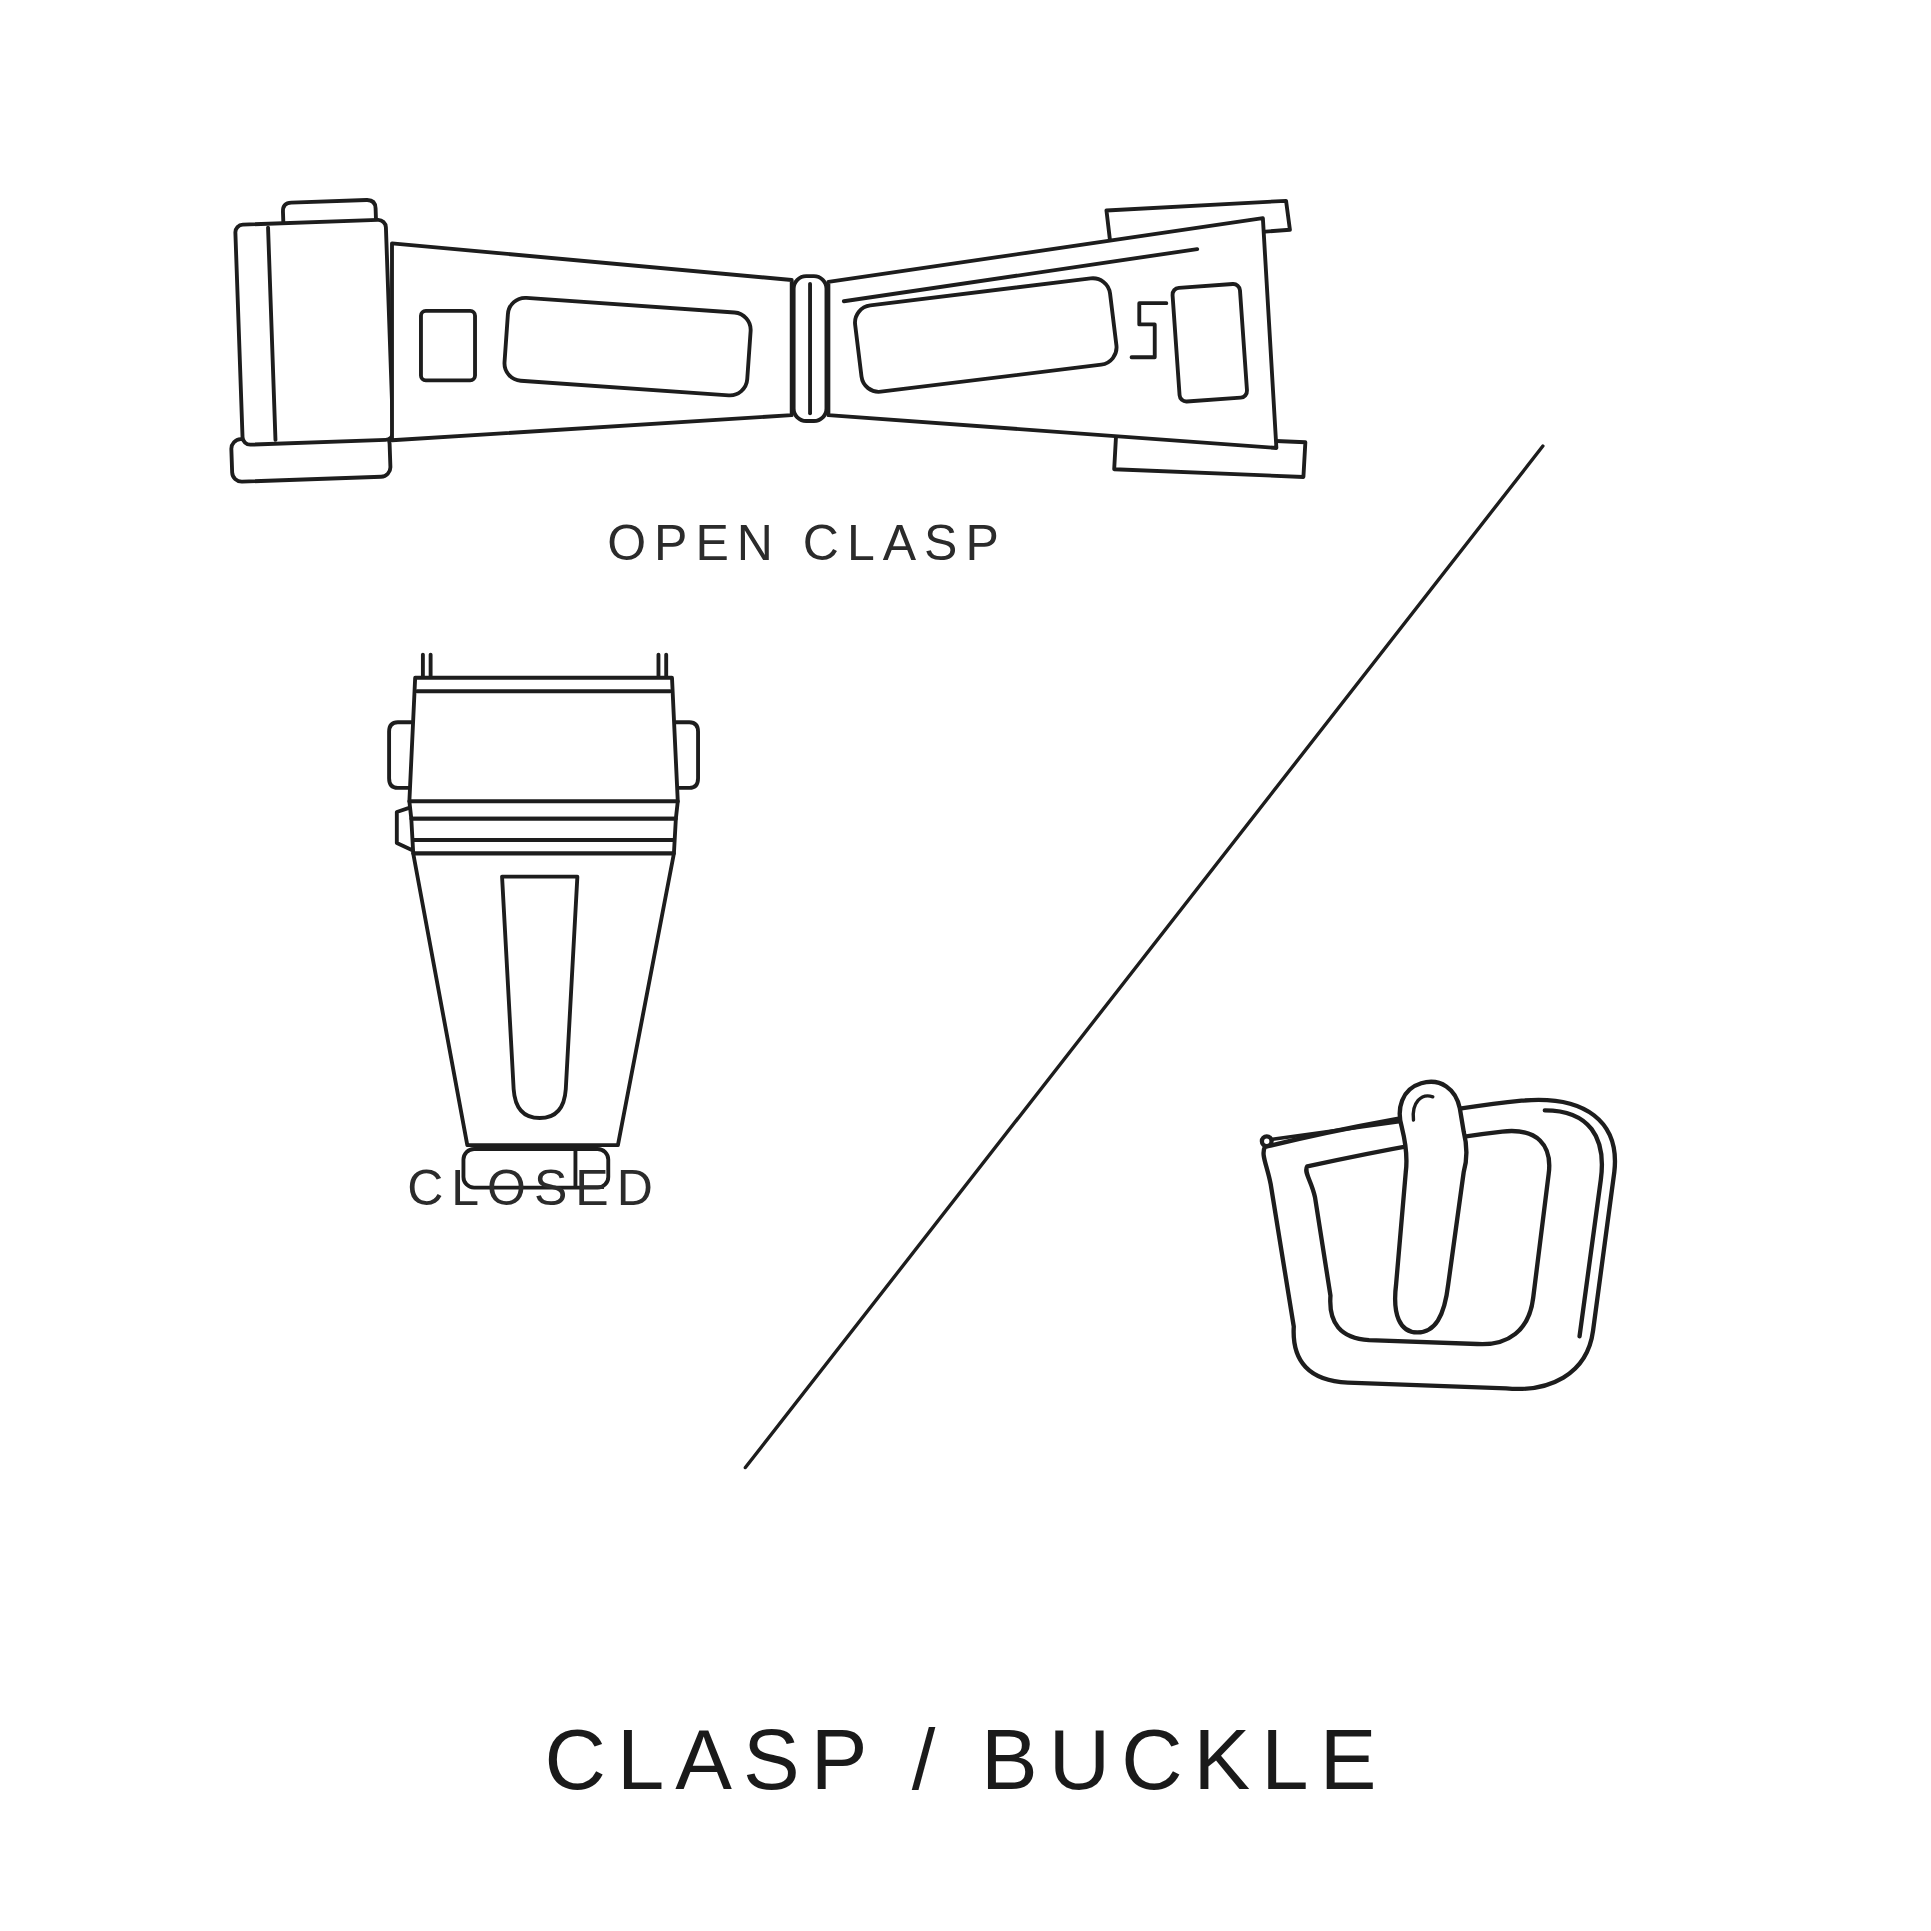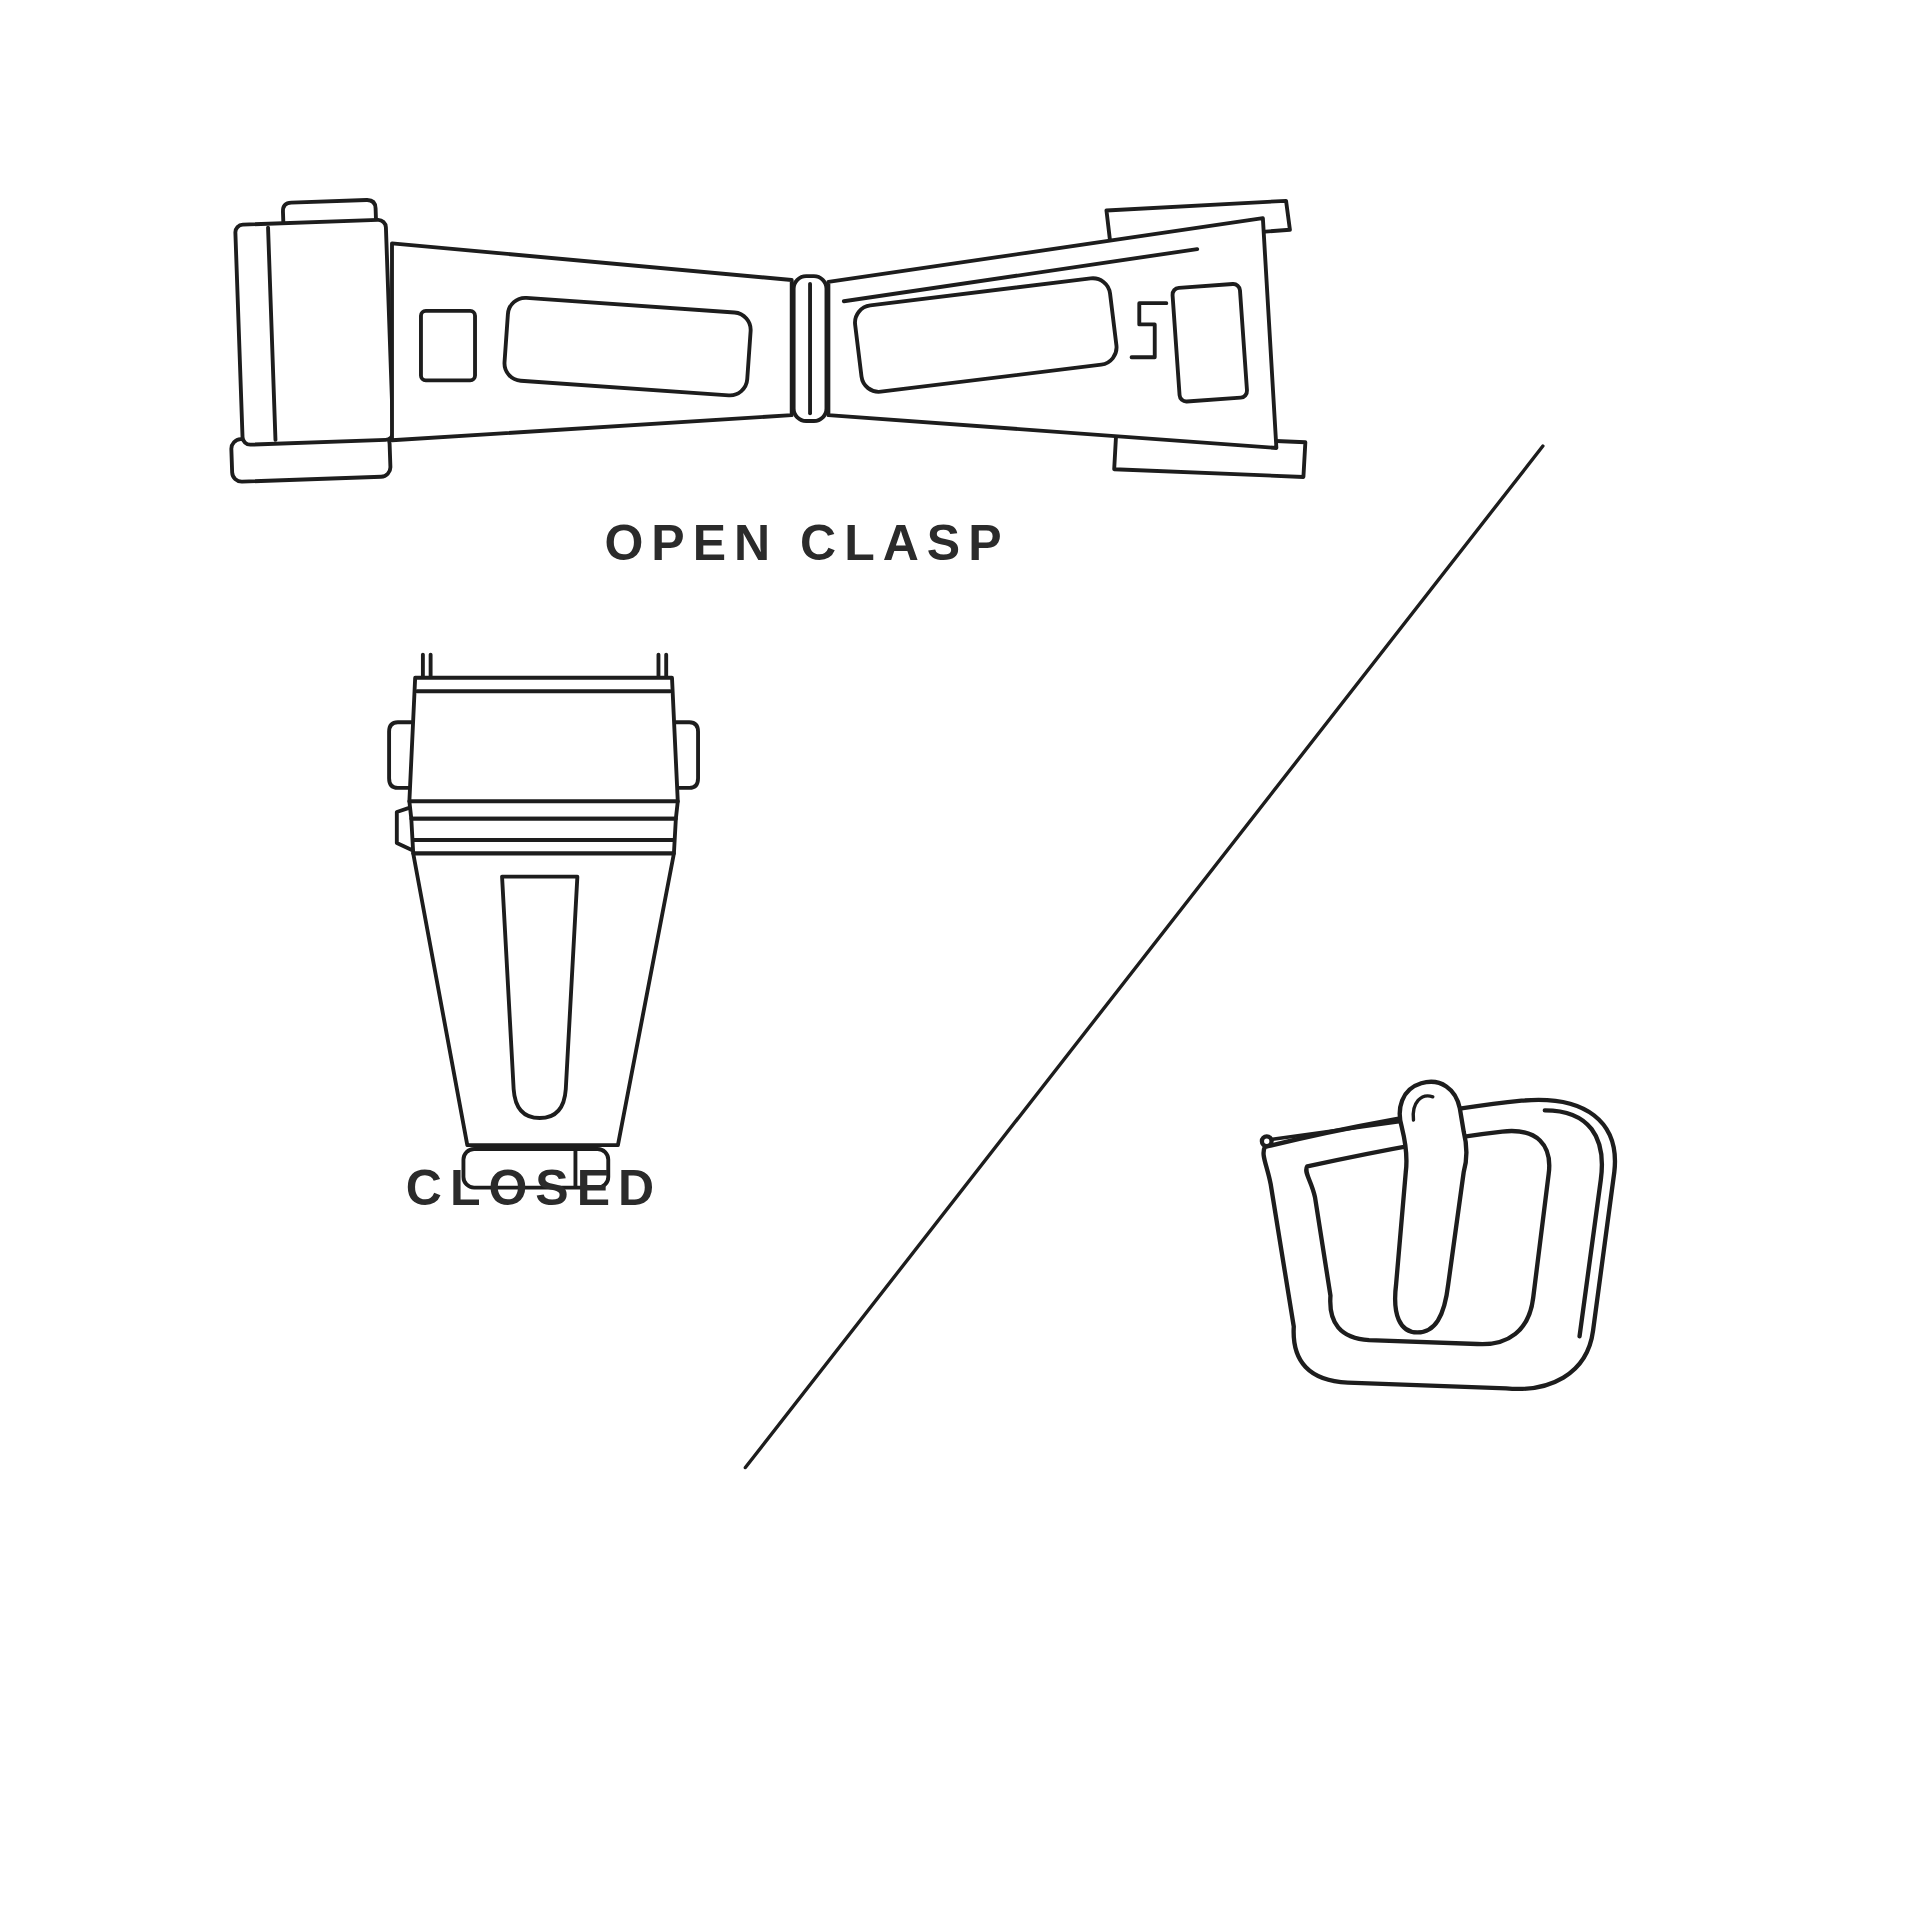--- a/index.html
+++ b/index.html
@@ -18,21 +18,21 @@
   .art {
     position: absolute;
     left: 0;
     top: 0;
   }
   .label {
     position: absolute;
     transform: translateX(-50%);
     color: #2b2b2b;
     font-size: 50px;
-    font-weight: 700;
+    font-weight: 400;
     letter-spacing: 0.16em;
     white-space: nowrap;
   }
   .label-open  { left: 807px; top: 514px; }
   .label-closed{ left: 534px; top: 1159px; }
   .page-title {
     position: absolute;
     left: 966px;
     top: 1711px;
     transform: translateX(-50%);
@@ -139,14 +139,15 @@
                L1456,1214
                C1458,1198 1456,1184 1452,1168 Z"></path>
       <path d="M1464,1160 C1462,1142 1472,1132 1484,1136" stroke-width="3.5"></path>
     </g>
   </svg>
 
   <div class="label label-open">OPEN CLASP</div>
 
   <div class="label label-closed">CLOSED</div>
 
+  <div class="page-title">CLASP / BUCKLE</div>
 </div>
 
 
 </body></html>

